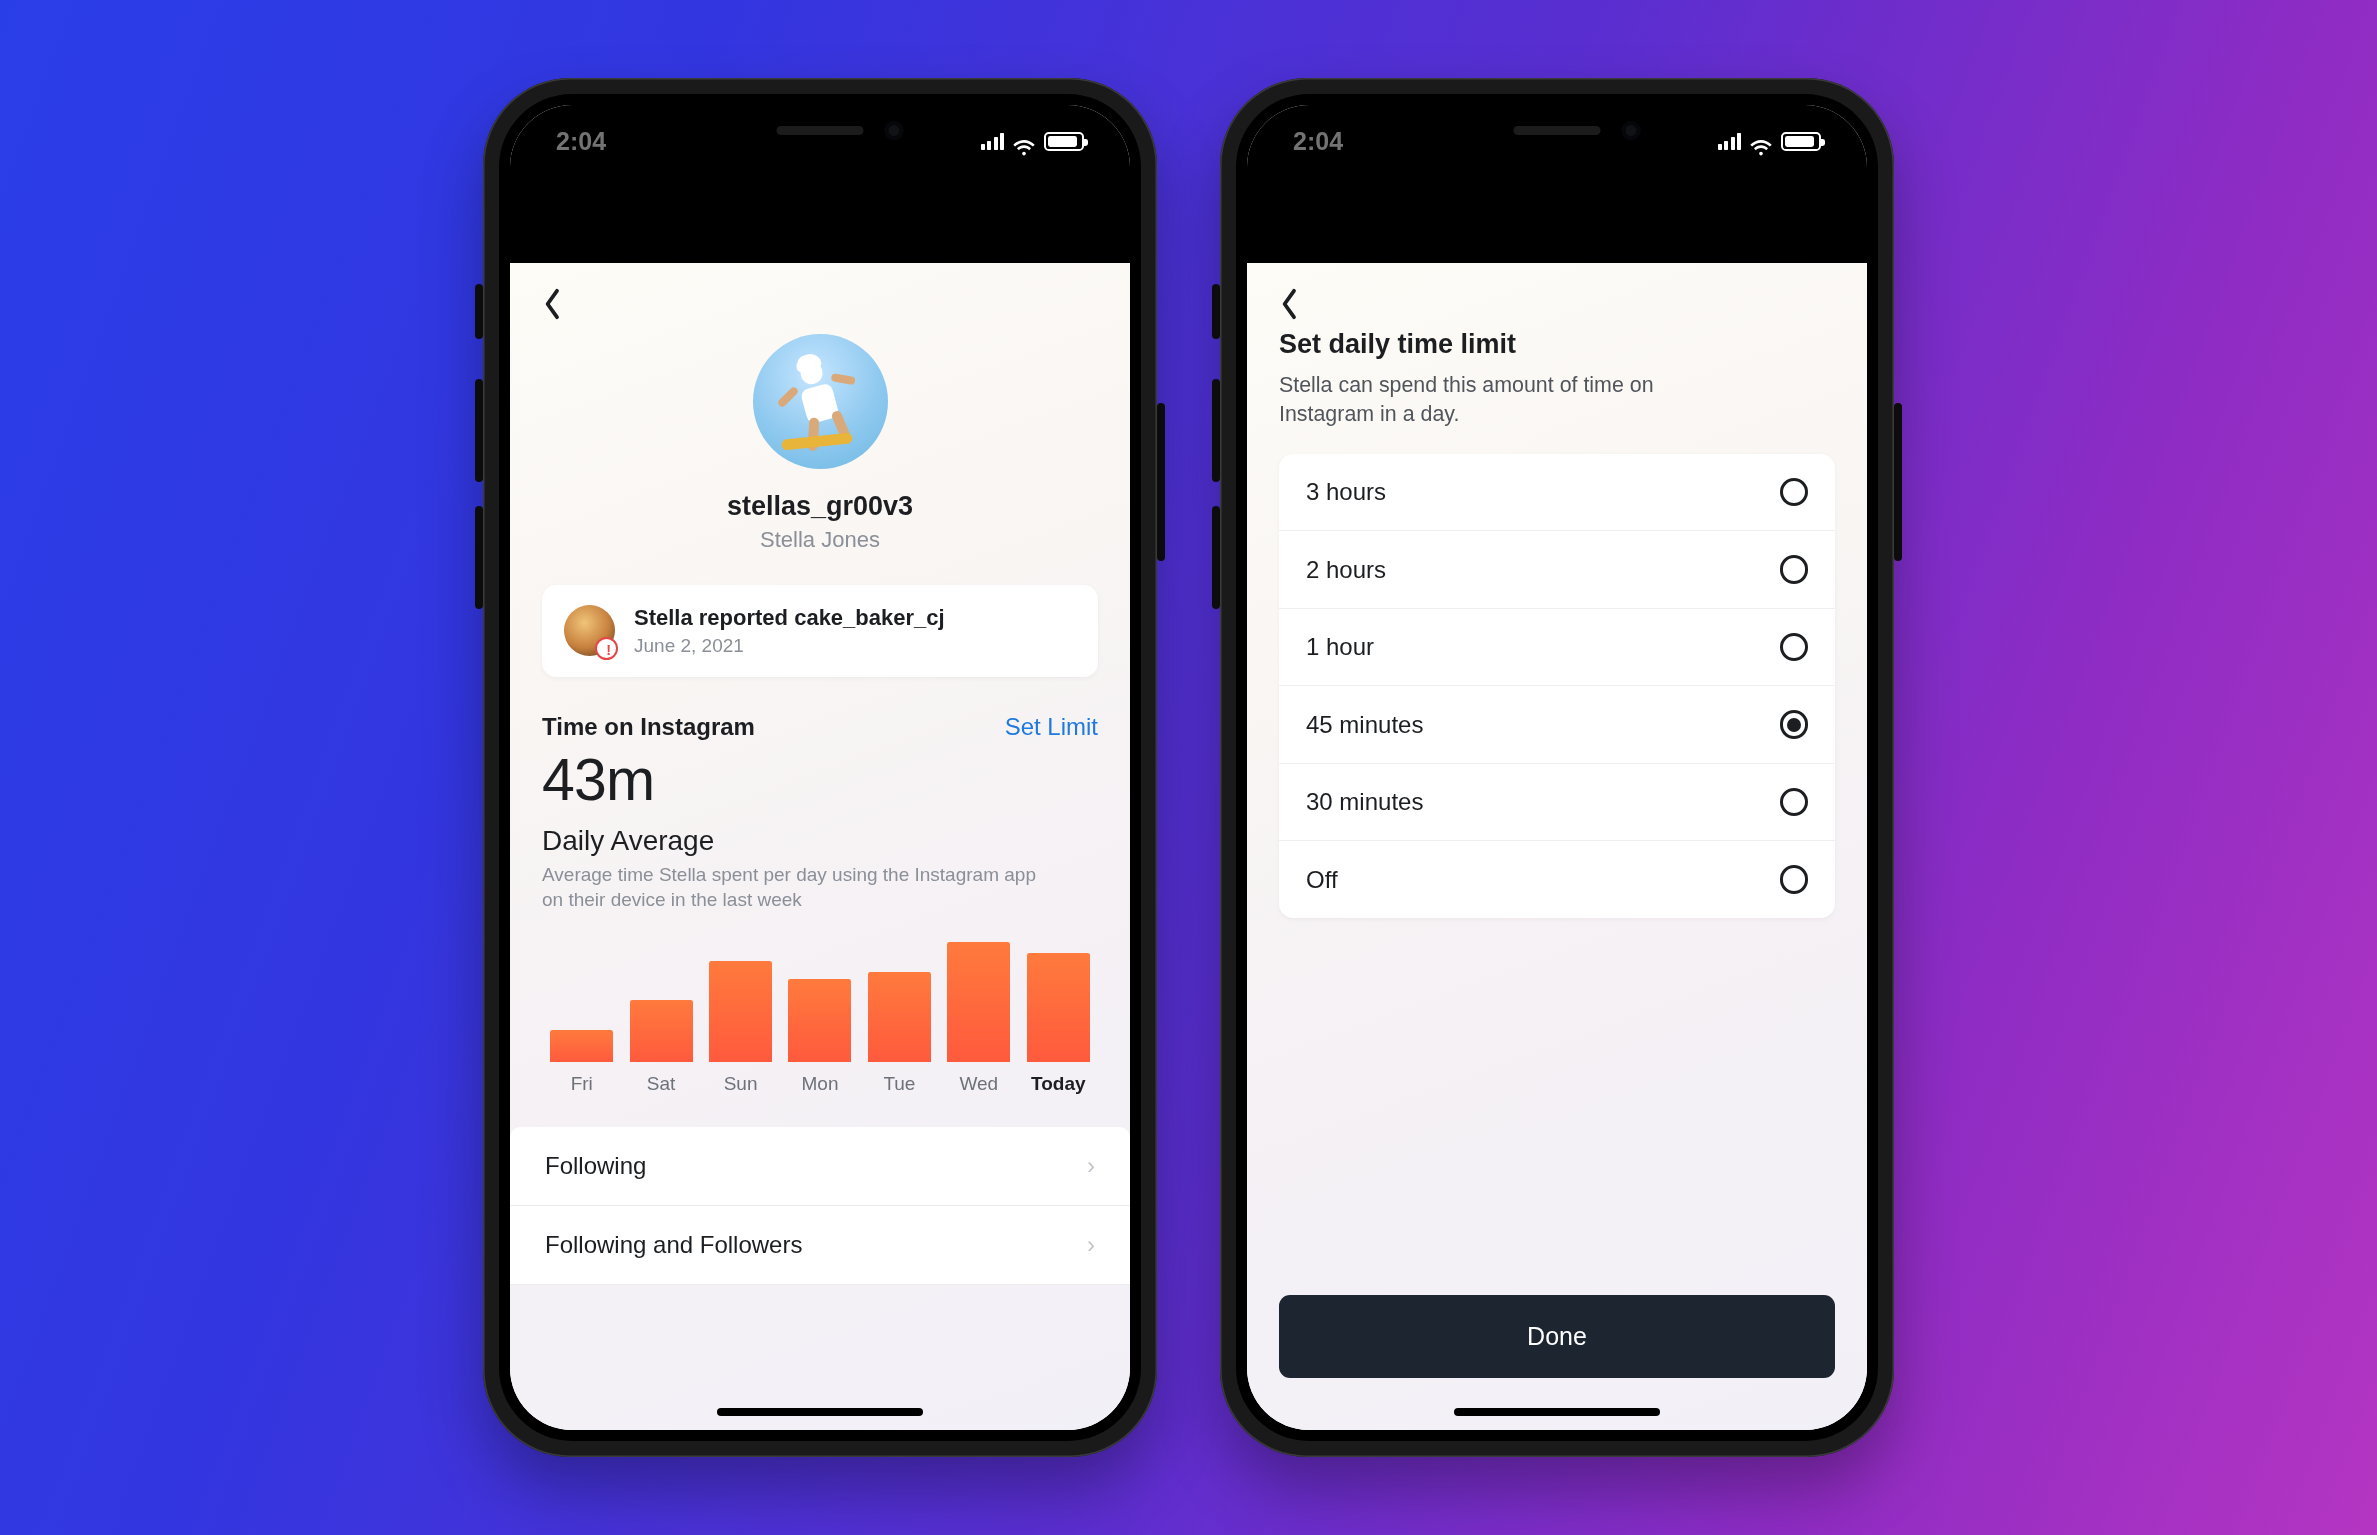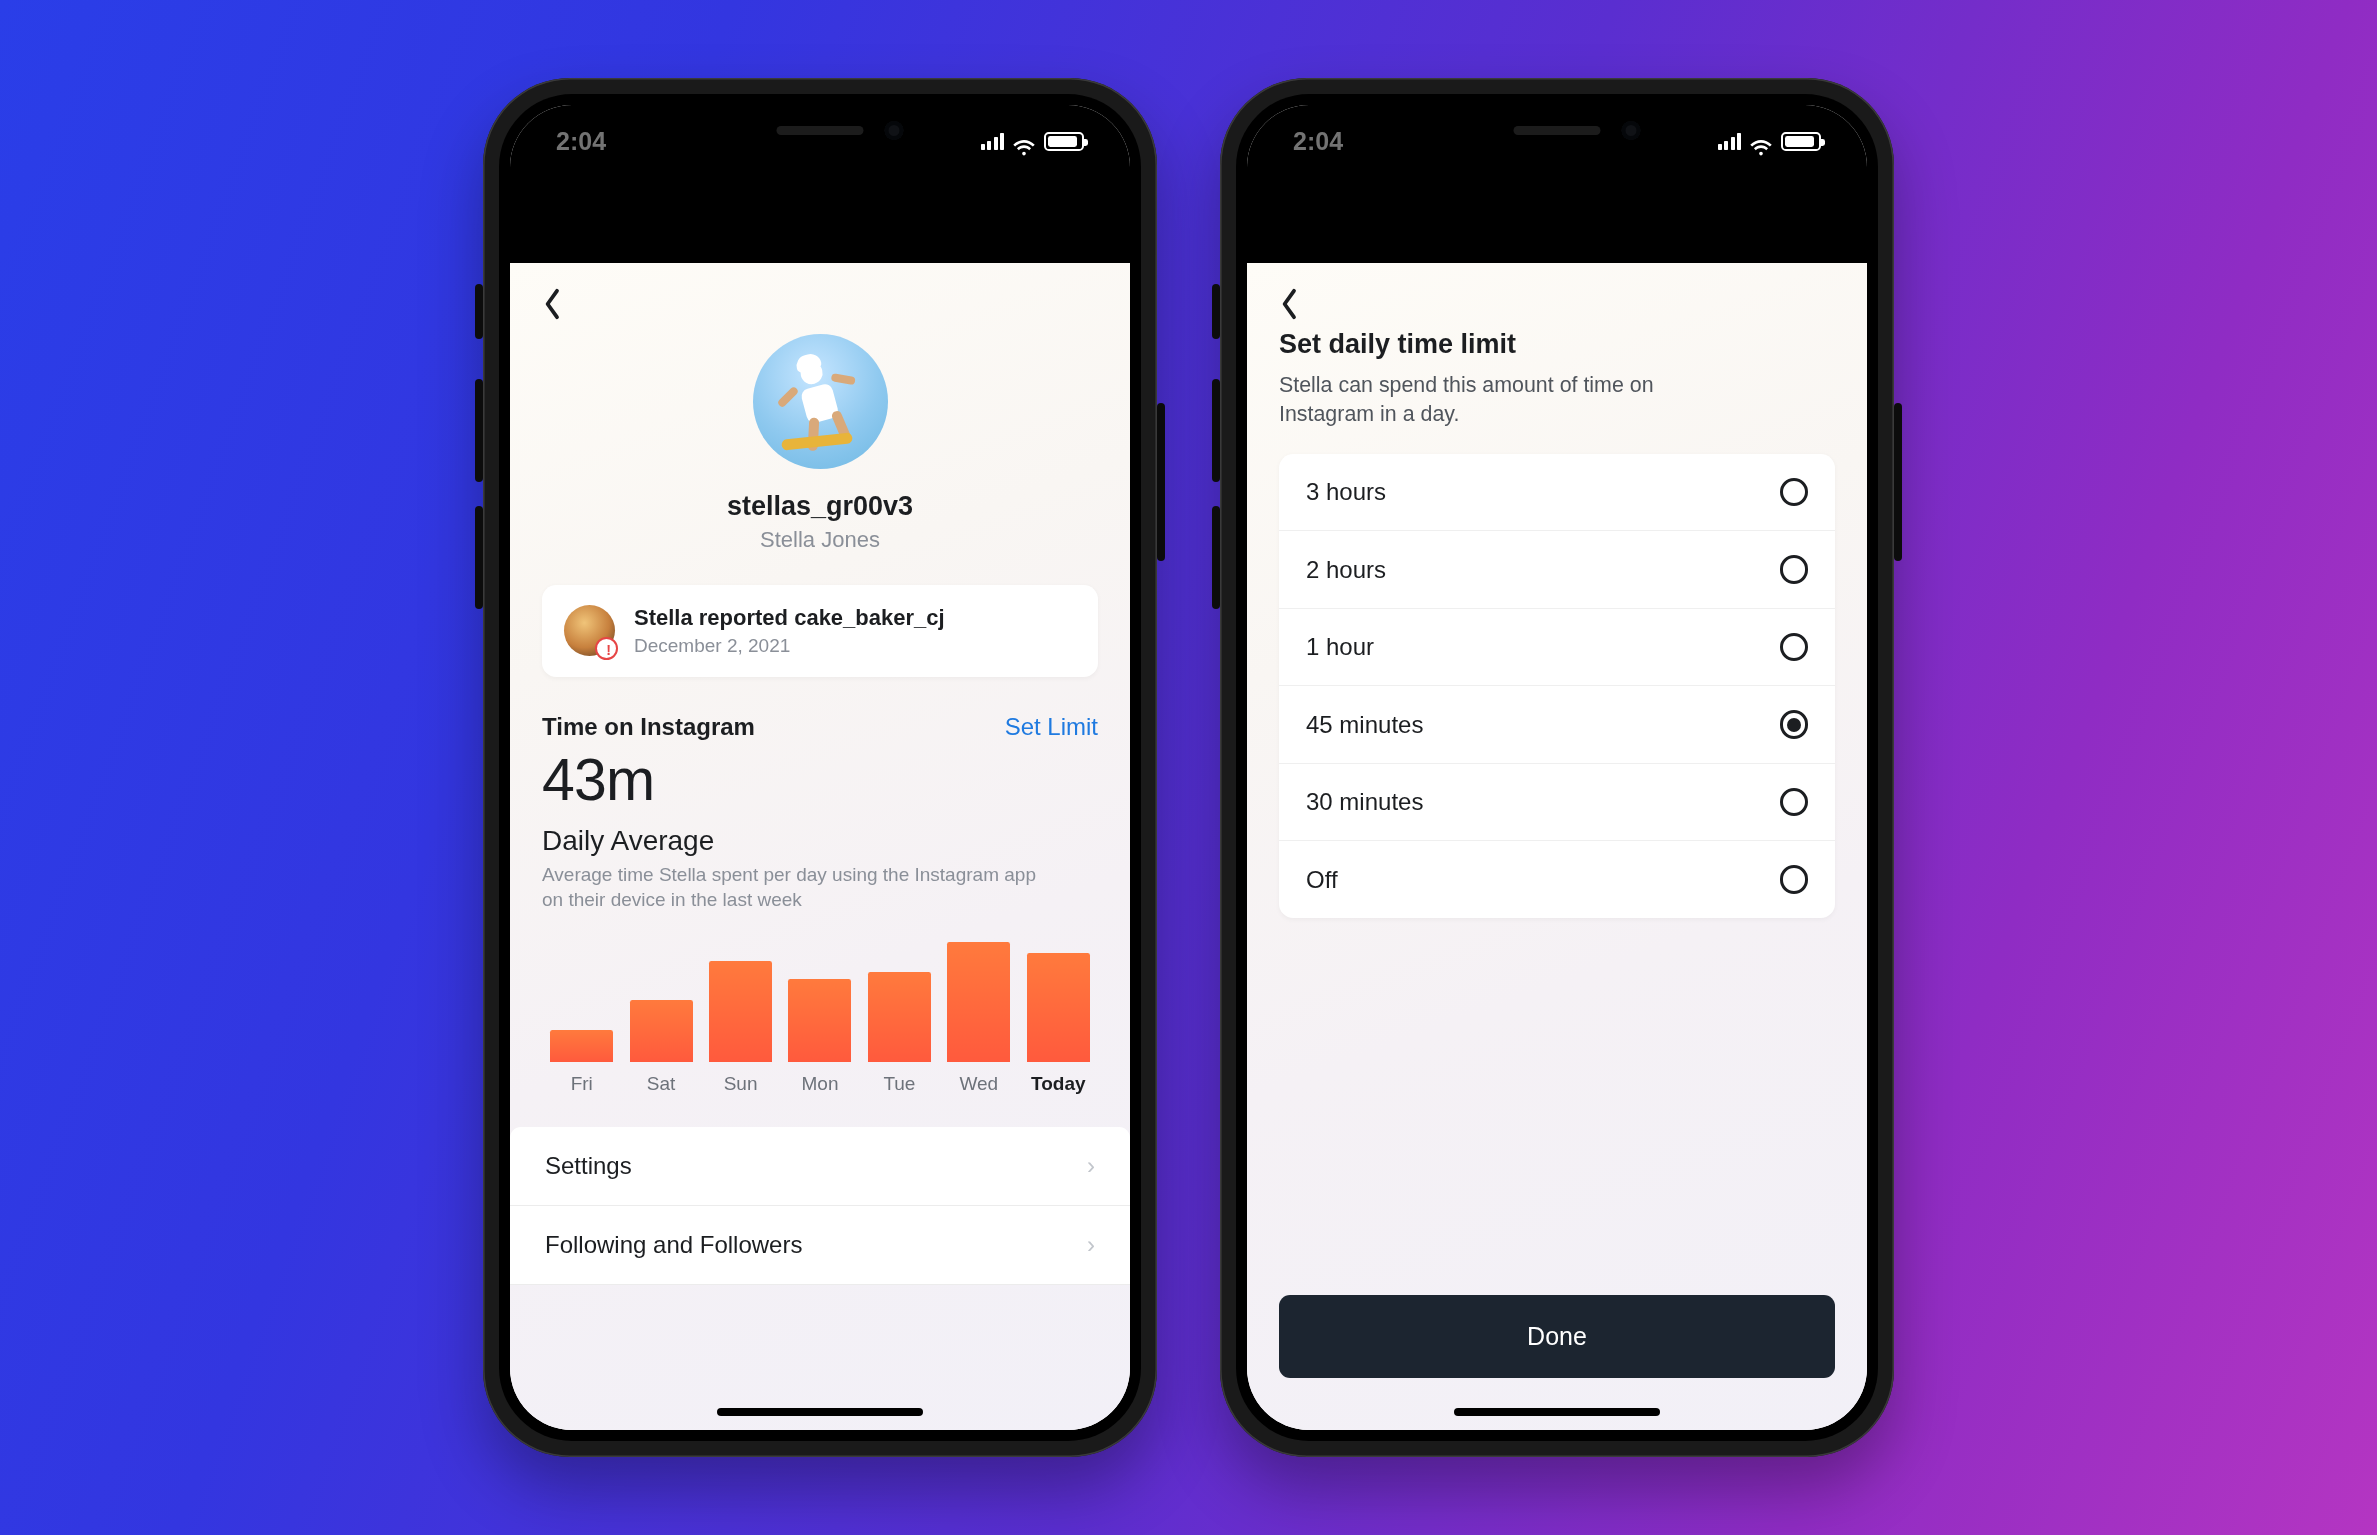--- a/index.html
+++ b/index.html
@@ -310,21 +310,21 @@
           <div class="username">stellas_gr00v3</div>
           <div class="fullname">Stella Jones</div>
         </div>
 
         <div class="report-card">
           <div class="avatar-sm">
             <div class="bang">!</div>
           </div>
           <div class="report-text">
             <div class="title">Stella reported cake_baker_cj</div>
-            <div class="date">December 2, 2021</div>
+            <div class="date">June 2, 2021</div>
           </div>
         </div>
 
         <div class="section-head">
           <div class="label">Time on Instagram</div>
           <div class="link">Set Limit</div>
         </div>
         <div class="big-num">43m</div>
         <div class="sub-label">Daily Average</div>
         <div class="sub-desc">Average time Stella spent per day using the Instagram app on their device in the last week</div>
@@ -355,21 +355,21 @@
               <div class="bar-label">Wed</div>
             </div>
             <div class="bar-col">
               <div class="bar" style="height: 109px;"></div>
               <div class="bar-label active">Today</div>
             </div>
           </div>
 
         <div class="list">
           <div class="list-row">
-            <span>Settings</span>
+            <span>Following</span>
             <span class="chev">›</span>
           </div>
           <div class="list-row">
             <span>Following and Followers</span>
             <span class="chev">›</span>
           </div>
         </div>
 
         <div class="home-ind"></div>
       </div>

